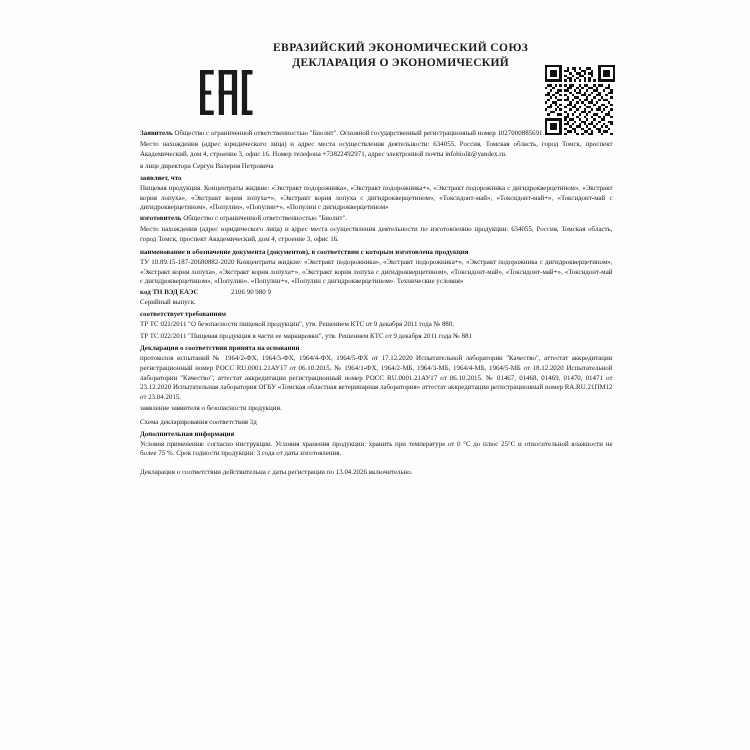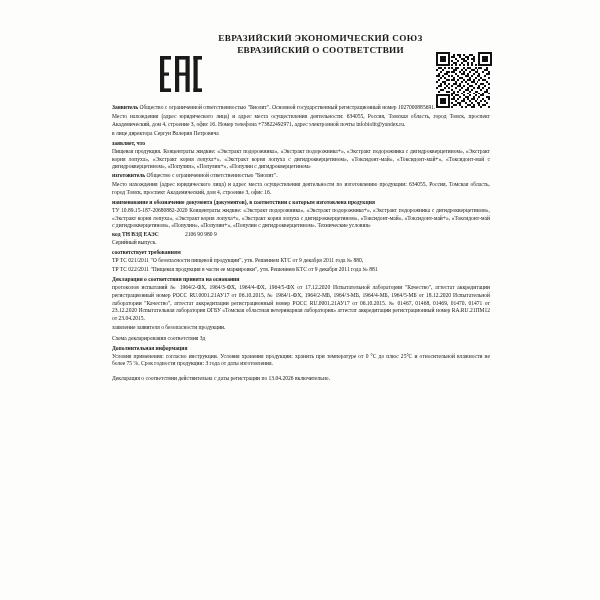--- a/index.html
+++ b/index.html
@@ -102,21 +102,21 @@
 </style>
 </head>
 <body>
 
 <div class="page">
 
   <div class="header">
 
     <div class="title-block">
       <div class="line1">ЕВРАЗИЙСКИЙ ЭКОНОМИЧЕСКИЙ СОЮЗ</div>
-      <div class="line2">ЕВРАЗИЙСКИЙ О СООТВЕТСТВИИ</div>
+      <div class="line2">ДЕКЛАРАЦИЯ О ЭКОНОМИЧЕСКИЙ</div>
     </div>
 
     <div class="eac-mark">
       <svg viewBox="0 0 44 38" width="44" height="38" aria-hidden="true">
         <g fill="#1a1a1a">
 
           <rect x="1" y="1" width="4.2" height="36"></rect>
           <rect x="1" y="1" width="11" height="3.6"></rect>
           <rect x="1" y="17.5" width="9" height="3.2"></rect>
           <rect x="1" y="33.4" width="11" height="3.6"></rect>

